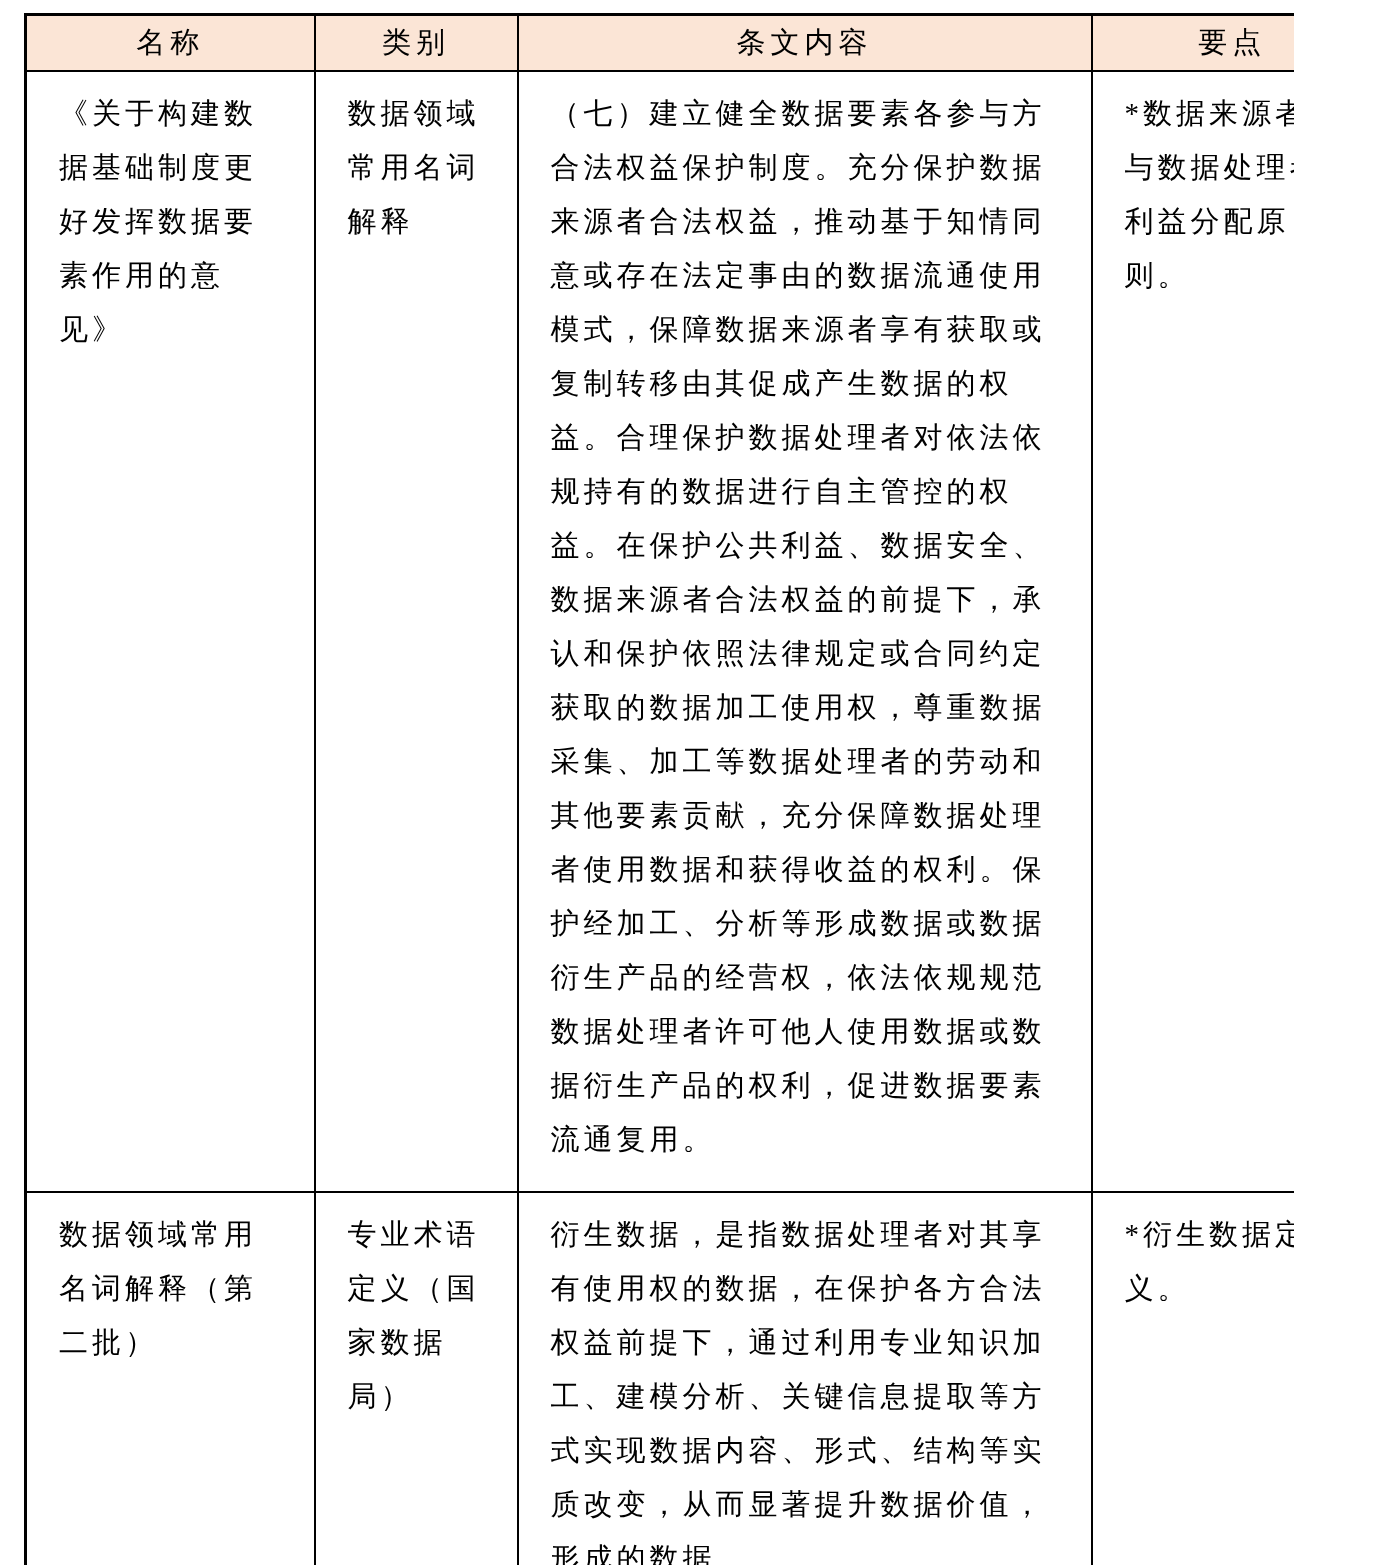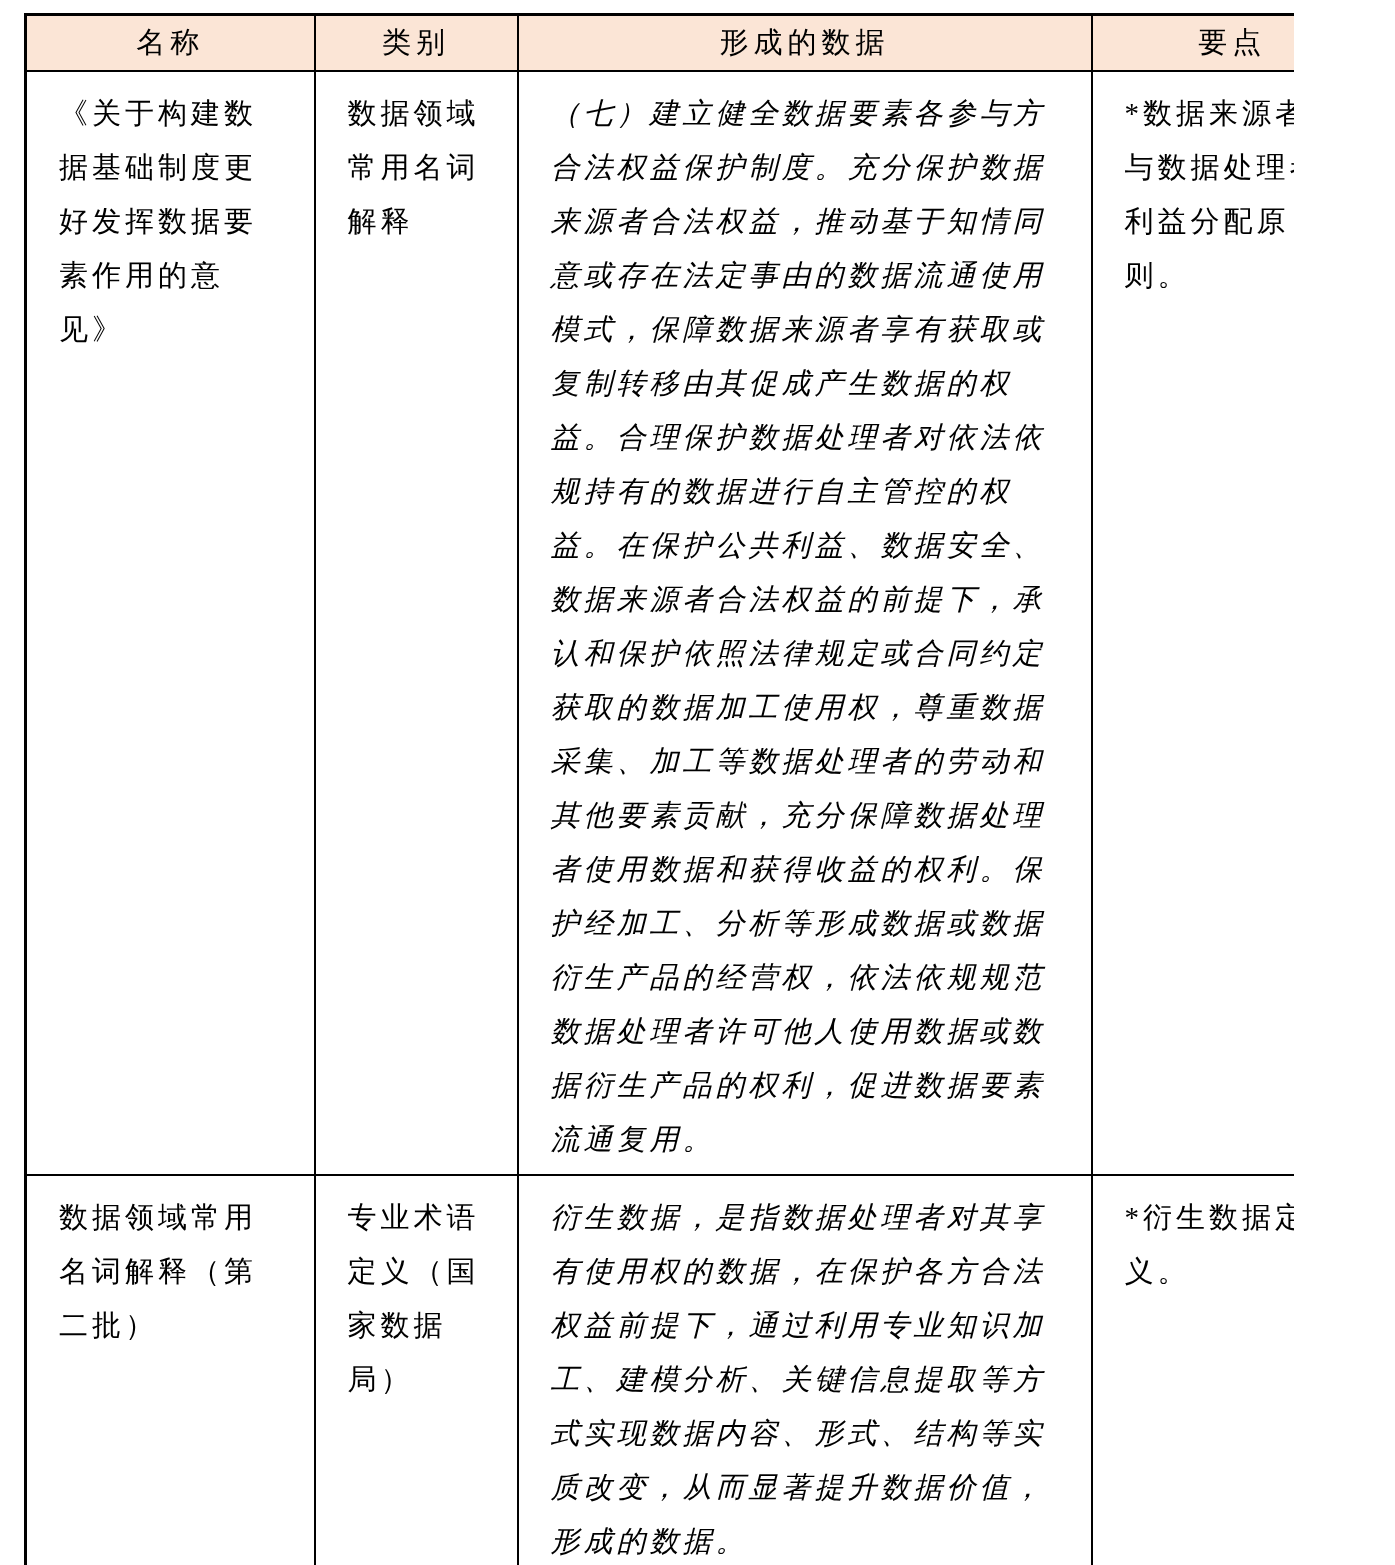--- a/index.html
+++ b/index.html
@@ -38,47 +38,47 @@
     letter-spacing: 5px;
     text-align: center;
     vertical-align: middle;
     padding: 0;
   }
   table.doc-table td {
     vertical-align: top;
     font-size: 29px;
     line-height: 54px;
     letter-spacing: 4px;
-    padding: 14px 32px 8px 32px;
+    padding: 14px 32px 25px 32px;
     text-align: left;
     word-break: normal;
     line-break: strict;
     background: #ffffff;
   }
   td.col-name    { padding-left: 28px; padding-right: 24px; }
   td.col-cat     { padding-left: 30px; padding-right: 20px; }
-  td.col-content { padding-left: 35px; padding-right: 37px; font-style: italic; }
+  td.col-content { padding-left: 35px; padding-right: 37px; }
   td.col-point   { padding-left: 30px; padding-right: 24px; font-family: Liberation Serif, serif; }
 </style>
 </head>
 <body>
 
 <div class="page">
   <table class="doc-table">
     <colgroup>
       <col style="width:289px">
       <col style="width:203px">
       <col style="width:574px">
       <col style="width:282px">
     </colgroup>
     <thead>
       <tr>
         <th>名称</th>
         <th>类别</th>
-        <th>形成的数据</th>
+        <th>条文内容</th>
         <th>要点</th>
       </tr>
     </thead>
     <tbody>
       <tr>
         <td class="col-name">《关于构建数据基础制度更好发挥数据要素作用的意见》</td>
         <td class="col-cat">数据领域常用名词解释</td>
         <td class="col-content">（七）建立健全数据要素各参与方合法权益保护制度。充分保护数据来源者合法权益，推动基于知情同意或存在法定事由的数据流通使用模式，保障数据来源者享有获取或复制转移由其促成产生数据的权益。合理保护数据处理者对依法依规持有的数据进行自主管控的权益。在保护公共利益、数据安全、数据来源者合法权益的前提下，承认和保护依照法律规定或合同约定获取的数据加工使用权，尊重数据采集、加工等数据处理者的劳动和其他要素贡献，充分保障数据处理者使用数据和获得收益的权利。保护经加工、分析等形成数据或数据衍生产品的经营权，依法依规规范数据处理者许可他人使用数据或数据衍生产品的权利，促进数据要素流通复用。</td>
         <td class="col-point">*数据来源者与数据处理者利益分配原则。</td>
       </tr>

